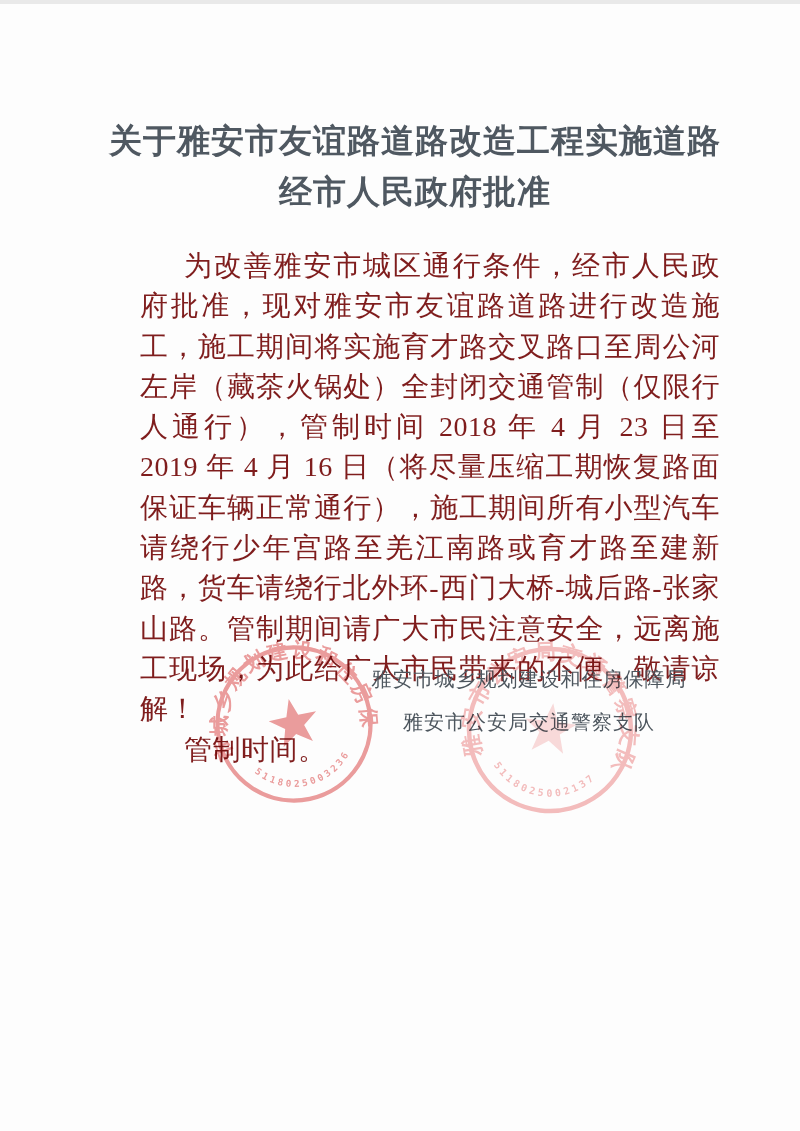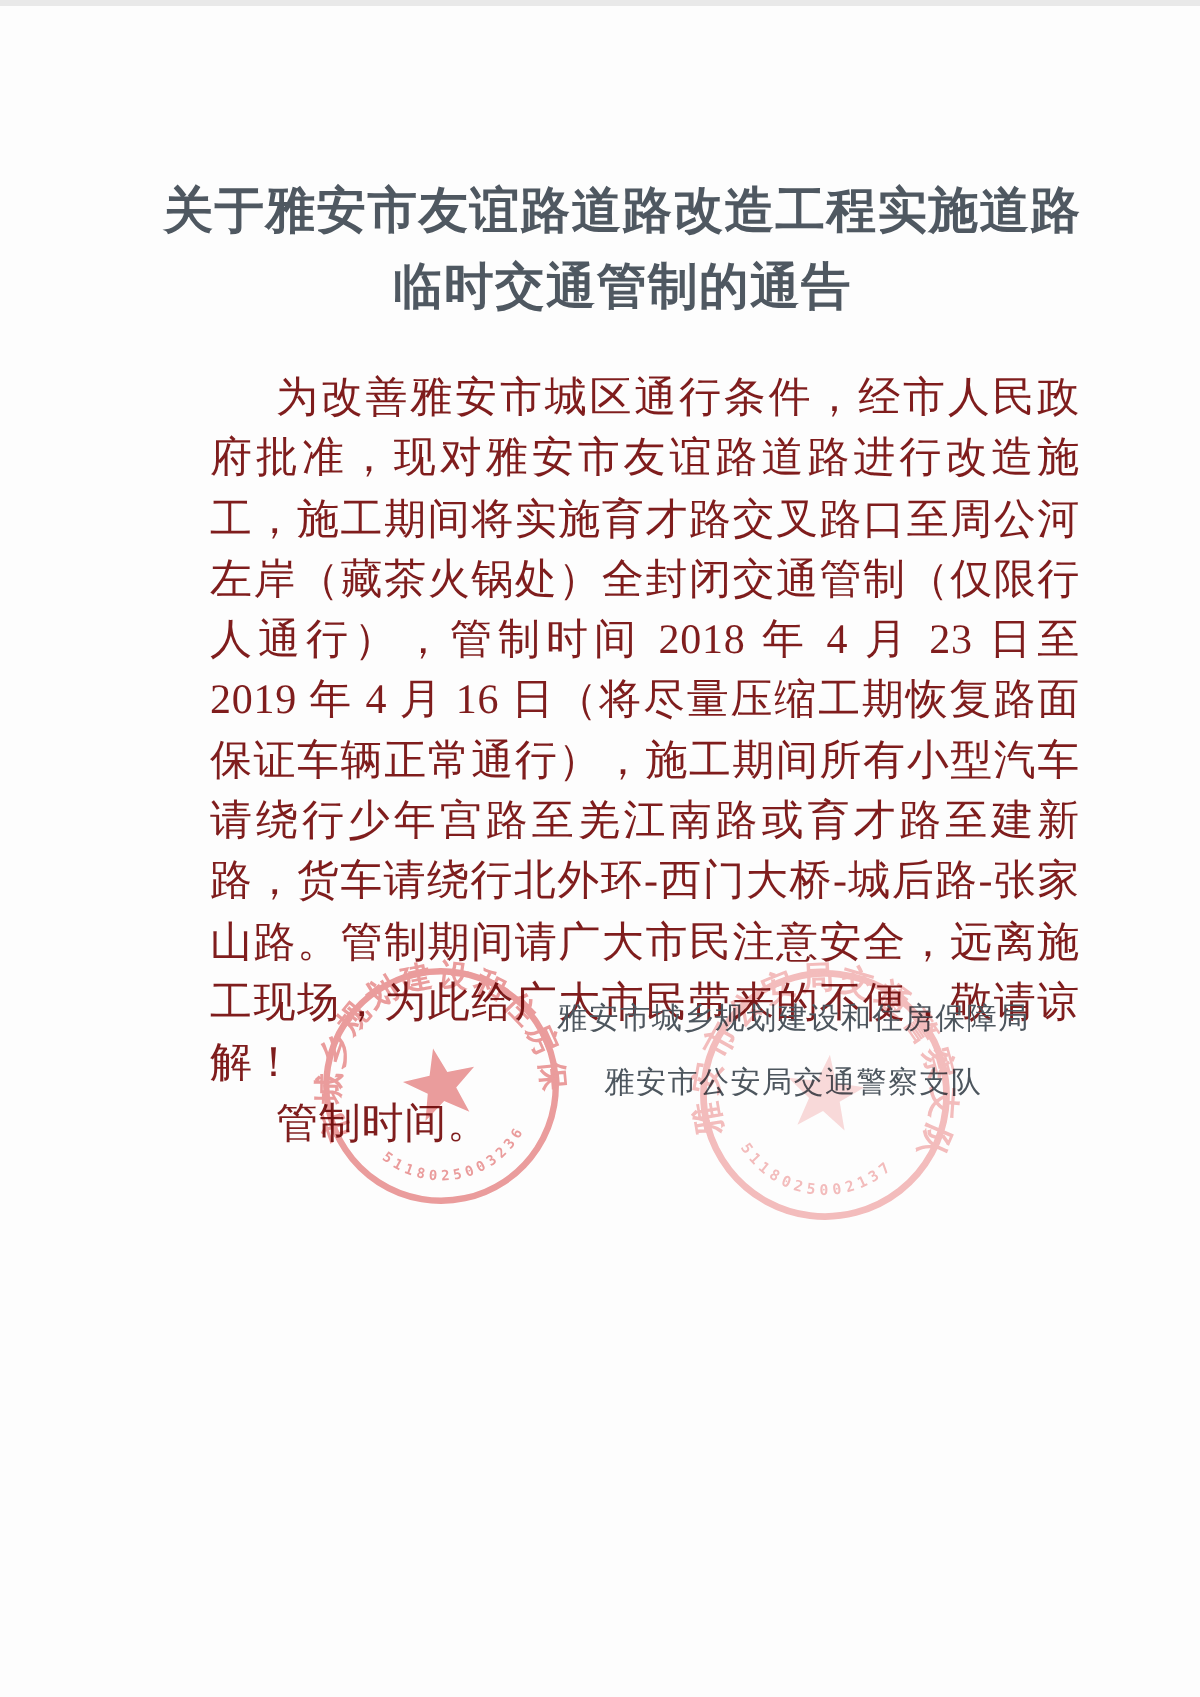--- a/index.html
+++ b/index.html
@@ -78,21 +78,21 @@
     font-family: "DejaVu Sans Mono", monospace;
   }
 </style>
 </head>
 <body>
 
 <div class="page">
 
   <div class="title">
     <div>关于雅安市友谊路道路改造工程实施道路</div>
-    <div>临时交通管制的通告</div>
+    <div>经市人民政府批准</div>
   </div>
 
   <div class="body-block">
     <p>为改善雅安市城区通行条件，经市人民政府批准，现对雅安市友谊路道路进行改造施工，施工期间将实施育才路交叉路口至周公河左岸（藏茶火锅处）全封闭交通管制（仅限行人通行），管制时间 2018 年 4 月 23 日至 2019 年 4 月 16 日（将尽量压缩工期恢复路面保证车辆正常通行），施工期间所有小型汽车请绕行少年宫路至羌江南路或育才路至建新路，货车请绕行北外环-西门大桥-城后路-张家山路。管制期间请广大市民注意安全，远离施工现场，为此给广大市民带来的不便，敬请谅解！</p>
     <p>管制时间。</p>
   </div>
 
   <div class="signature-block">
     <div>雅安市城乡规划建设和住房保障局</div>
     <div>雅安市公安局交通警察支队</div>

